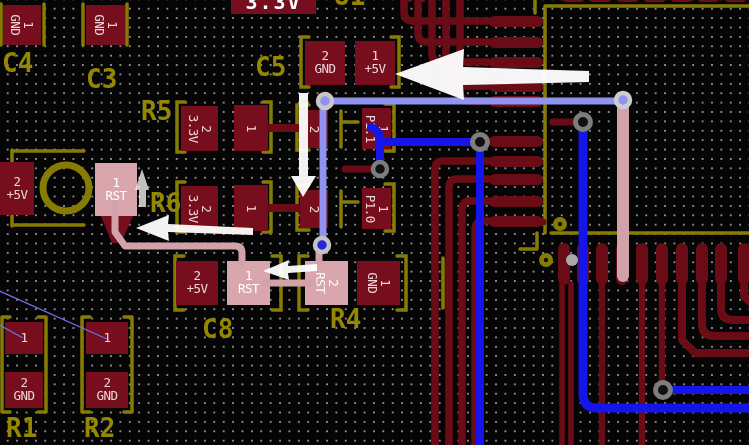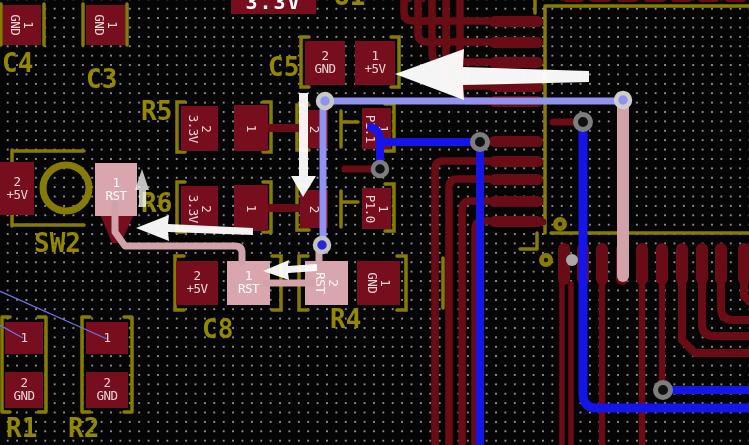--- a/index.html
+++ b/index.html
@@ -251,29 +251,28 @@
   </div>
   <div class="pad" style="left:86px;top:372px;width:42px;height:36px">
     <div class="pt">
         <div>2</div>
         <div>GND</div>
       </div>
   </div>
 
   <div class="refdes" style="left:2px;top:48px">C4</div>
   <div class="refdes" style="left:86px;top:64px">C3</div>
-  <div class="refdes" style="left:268px;top:52px">C5</div>
+  <div class="refdes" style="left:255px;top:52px">C5</div>
   <div class="refdes u1wrap">U1</div>
   <div class="refdes" style="left:141px;top:96px">R5</div>
-  <div class="refdes" style="left:141px;top:188px">R6</div>
-  <div class="refdes" style="left:34px;top:228px">SW2</div>
+  <div class="refdes" style="left:150px;top:188px">R6</div>
   <div class="refdes" style="left:202px;top:314px">C8</div>
   <div class="refdes" style="left:330px;top:304px">R4</div>
   <div class="refdes" style="left:6px;top:413px">R1</div>
-  <div class="refdes" style="left:68px;top:413px">R2</div>
+  <div class="refdes" style="left:84px;top:413px">R2</div>
 
   <div class="netbox">
     <span class="in">3.3V</span>
   </div>
 
   <svg class="layer" width="749" height="445" style="z-index:5">
 
     <circle cx="572" cy="260" r="6" fill="#a9a9a9"></circle>
 
     <g style="stroke:var(--blue,#1515ea);fill:none" stroke-linecap="round" stroke-linejoin="round">

